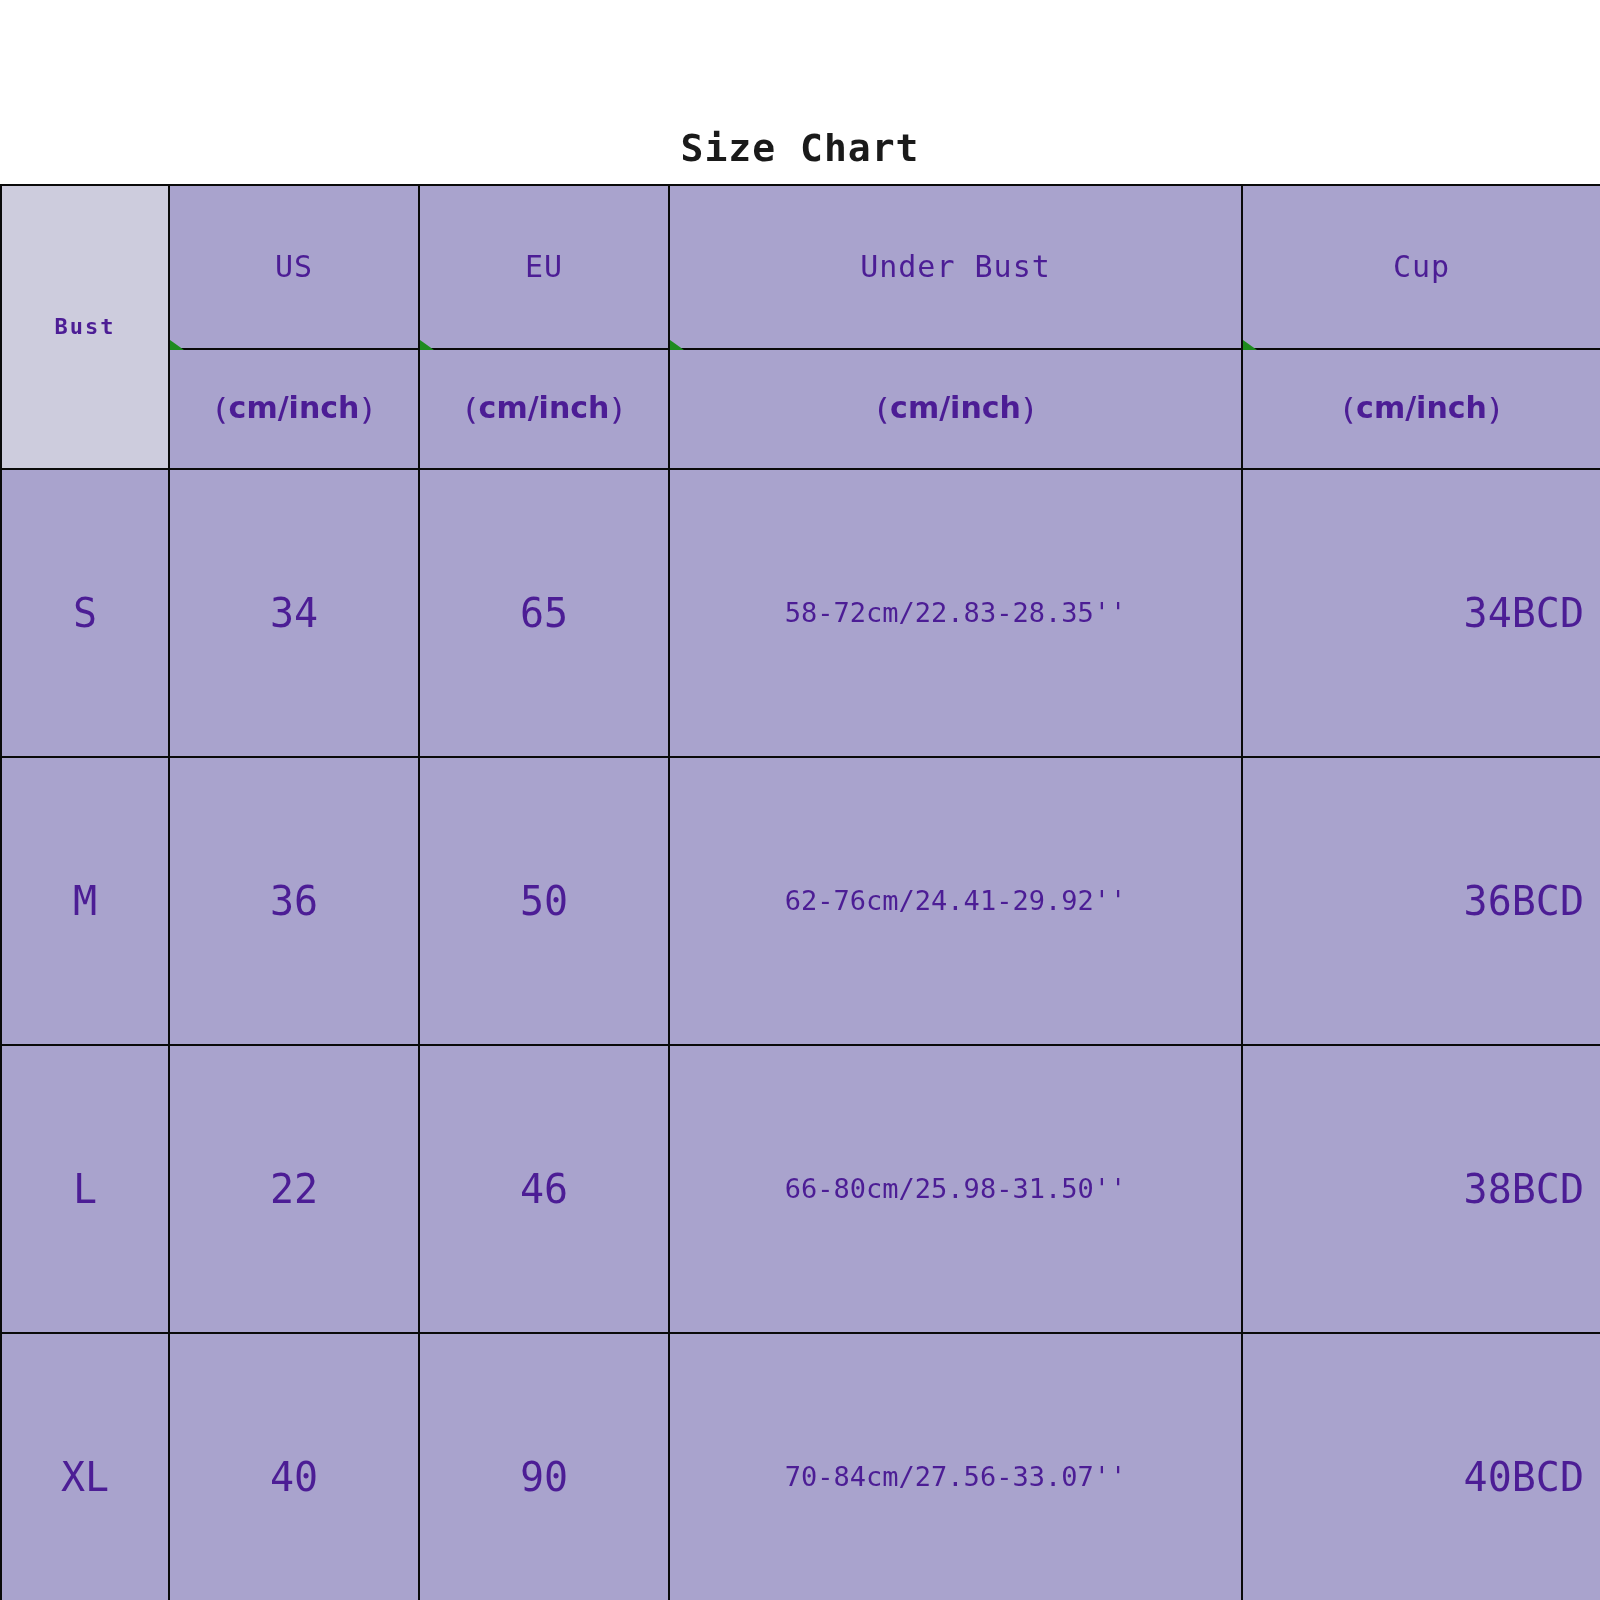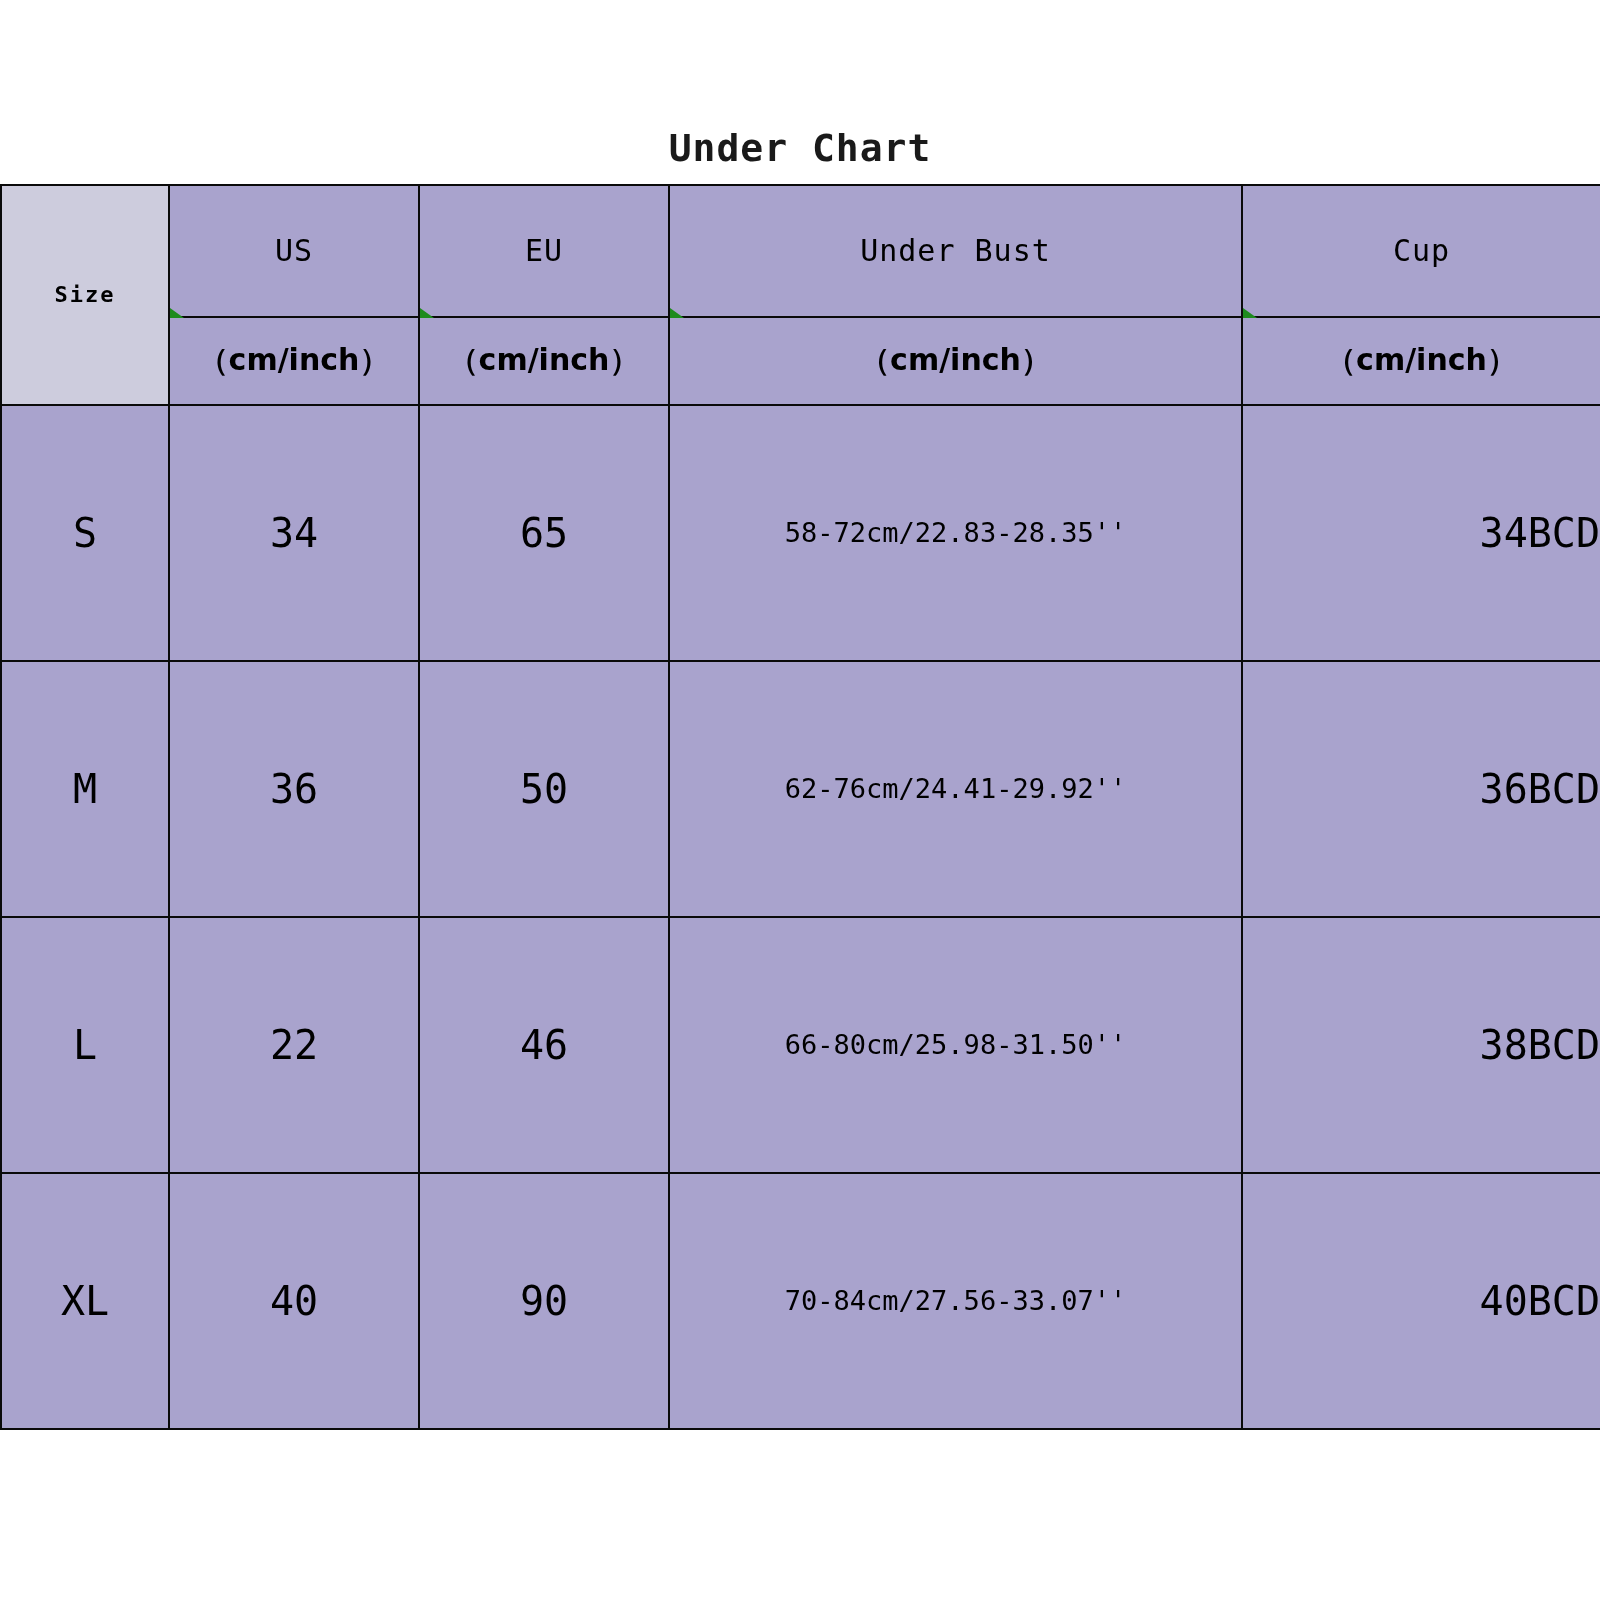--- a/index.html
+++ b/index.html
@@ -40,22 +40,22 @@
     width: 1600px;
     table-layout: fixed;
     margin: 0;
   }
   table.size-table td,
   table.size-table th {
     border: 2px solid #0a0a0a;
     background: #a9a3cd;
     text-align: center;
     vertical-align: middle;
-    color: #000000;
-    padding: 0;
+    color: #4c1d95;
+    padding: 16px;
   }
   
   col.c-size   { width: 168px; }
   col.c-us     { width: 250px; }
   col.c-eu     { width: 250px; }
   col.c-bust   { width: 573px; }
   col.c-cup    { width: 359px; }
 
   .cell-size-header {
     background: #cdccdd !important;
@@ -107,33 +107,33 @@
     font-size: 40px;
     text-align: right;
   }
 </style>
 </head>
 <body>
 
 <div id="page">
   <div class="chart-wrap">
 
-    <div class="chart-title">Under Chart</div>
+    <div class="chart-title">Size Chart</div>
 
     <table class="size-table">
       <colgroup>
         <col class="c-size">
         <col class="c-us">
         <col class="c-eu">
         <col class="c-bust">
         <col class="c-cup">
       </colgroup>
       <thead>
         <tr>
-          <th class="cell-size-header" rowspan="2">Size</th>
+          <th class="cell-size-header" rowspan="2">Bust</th>
           <th class="head-top">
             <span>US</span>
             <span class="corner"></span>
           </th>
           <th class="head-top">
             <span>EU</span>
             <span class="corner"></span>
           </th>
           <th class="head-top">
             <span>Under Bust</span>

